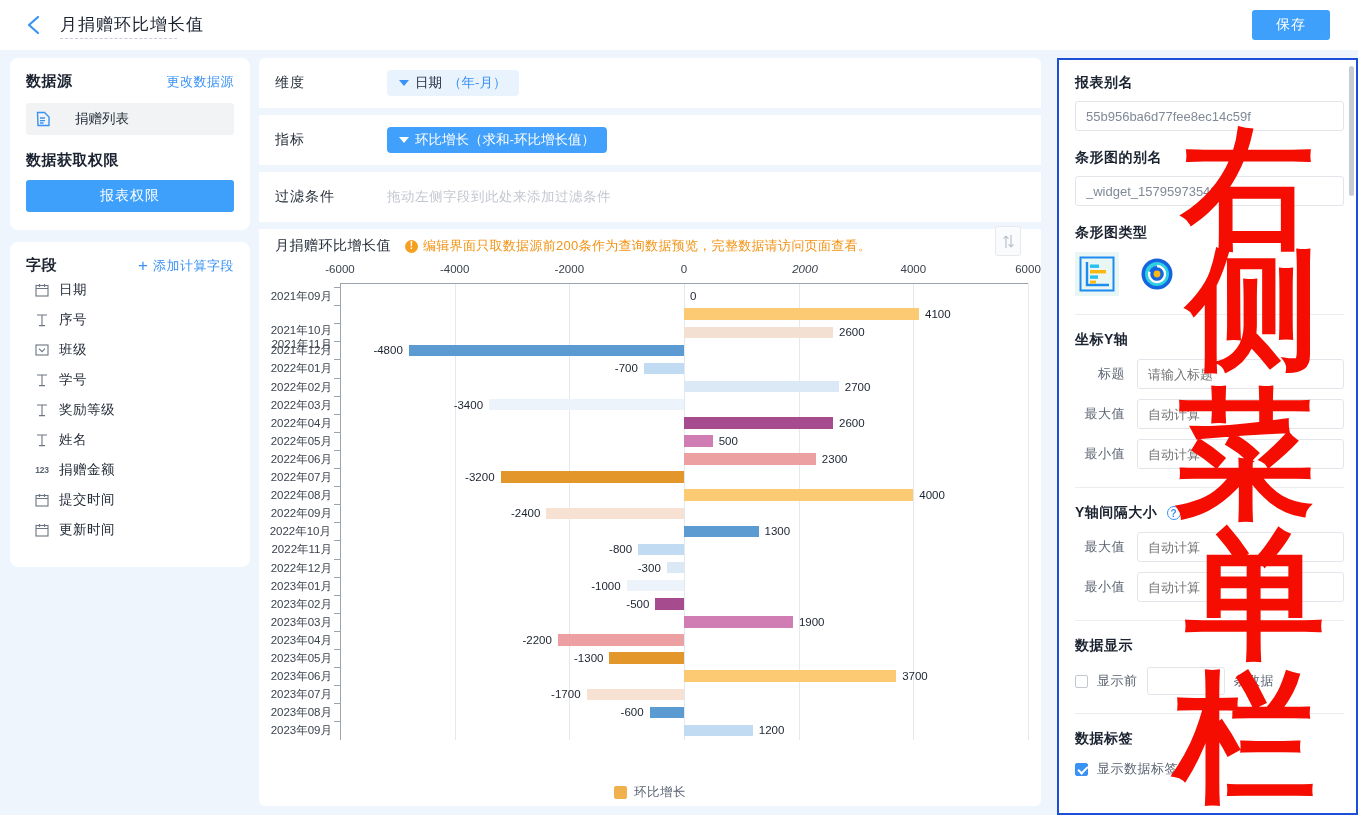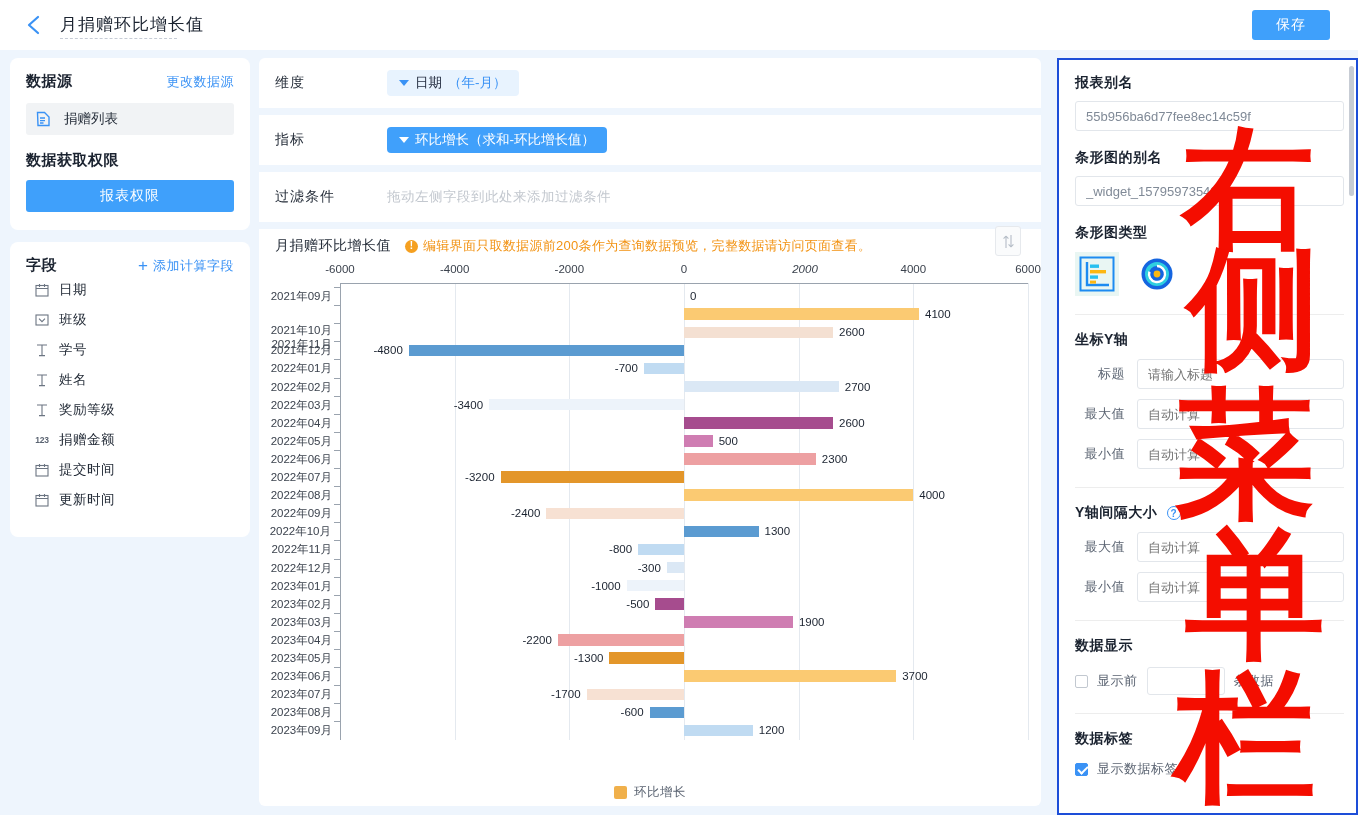--- a/index.html
+++ b/index.html
@@ -18,21 +18,21 @@
      border:none;border-radius:3px;font-size:14px;font-family:inherit;cursor:pointer;letter-spacing:1px;}
 
   
   #sidebar{position:absolute;left:10px;top:58px;width:240px;}
   .card{background:#fff;border-radius:8px;padding:14px 16px;}
   #ds-card{padding:14px 16px 18px;}
   .card-head{display:flex;align-items:center;justify-content:space-between;}
   .card-title{font-size:15px;font-weight:bold;color:#1b2330;letter-spacing:.5px;}
   .link{font-size:13px;color:#3a92f5;cursor:pointer;letter-spacing:.5px;}
   #ds-item{margin-top:12px;height:32px;background:#f1f3f5;border-radius:3px;display:flex;align-items:center;
-     padding:0 10px;gap:13px;cursor:pointer;}
+     padding:0 10px;gap:24px;cursor:pointer;}
   #ds-item .lbl{font-size:13.5px;color:#242c38;}
   #perm-title{margin-top:16px;font-size:15px;font-weight:bold;color:#1b2330;letter-spacing:.5px;}
   #perm-btn{margin-top:10px;width:100%;height:32px;background:#3fa0fb;color:#fff;border:none;border-radius:3px;
      font-size:14px;font-family:inherit;cursor:pointer;letter-spacing:1px;}
   #fields-card{margin-top:12px;padding:14px 16px 22px;}
   #add-calc{display:flex;align-items:center;gap:5px;cursor:pointer;}
   #add-calc .plus{color:#3a92f5;font-size:17px;line-height:1;}
   .field-row{display:flex;align-items:center;gap:9px;height:30px;padding-left:8px;cursor:grab;}
   .field-row .flabel{font-size:13.5px;color:#242c38;letter-spacing:.5px;}
   .ficon{width:16px;height:16px;flex:0 0 16px;display:flex;align-items:center;justify-content:center;color:#5b6472;}
@@ -148,20 +148,28 @@
           <span class="ficon">
             <svg width="14" height="14" viewBox="0 0 14 14">
               <rect x="1" y="2.5" width="12" height="10.5" fill="none" stroke="#6c7582" stroke-width="1.1"></rect>
               <path d="M1 5.5h12M4.5 1v3M9.5 1v3" stroke="#6c7582" stroke-width="1.1"></path>
             </svg>
           </span>
           <span class="flabel">日期</span>
         </div>
         <div class="field-row">
           <span class="ficon">
+            <svg width="12" height="14" viewBox="0 0 12 14">
+              <path d="M1 2h10M6 2v10M3 12.6h6" stroke="#6c7582" stroke-width="1.1" fill="none"></path>
+            </svg>
+          </span>
+          <span class="flabel">序号</span>
+        </div>
+        <div class="field-row">
+          <span class="ficon">
             <svg width="14" height="12" viewBox="0 0 14 12">
               <rect x="1" y="1" width="12" height="10" fill="none" stroke="#6c7582" stroke-width="1.1"></rect>
               <path d="M4 4.6l3 3 3-3" fill="none" stroke="#6c7582" stroke-width="1.1"></path>
             </svg>
           </span>
           <span class="flabel">班级</span>
         </div>
         <div class="field-row">
           <span class="ficon">
             <svg width="12" height="14" viewBox="0 0 12 14">
@@ -169,29 +177,29 @@
             </svg>
           </span>
           <span class="flabel">学号</span>
         </div>
         <div class="field-row">
           <span class="ficon">
             <svg width="12" height="14" viewBox="0 0 12 14">
               <path d="M1 2h10M6 2v10M3 12.6h6" stroke="#6c7582" stroke-width="1.1" fill="none"></path>
             </svg>
           </span>
-          <span class="flabel">姓名</span>
+          <span class="flabel">奖励等级</span>
         </div>
         <div class="field-row">
           <span class="ficon">
             <svg width="12" height="14" viewBox="0 0 12 14">
               <path d="M1 2h10M6 2v10M3 12.6h6" stroke="#6c7582" stroke-width="1.1" fill="none"></path>
             </svg>
           </span>
-          <span class="flabel">奖励等级</span>
+          <span class="flabel">姓名</span>
         </div>
         <div class="field-row">
           <span class="ficon">
             <span style="font-size:8.5px;font-weight:bold;letter-spacing:-.3px;">123</span>
           </span>
           <span class="flabel">捐赠金额</span>
         </div>
         <div class="field-row">
           <span class="ficon">
             <svg width="14" height="14" viewBox="0 0 14 14">

